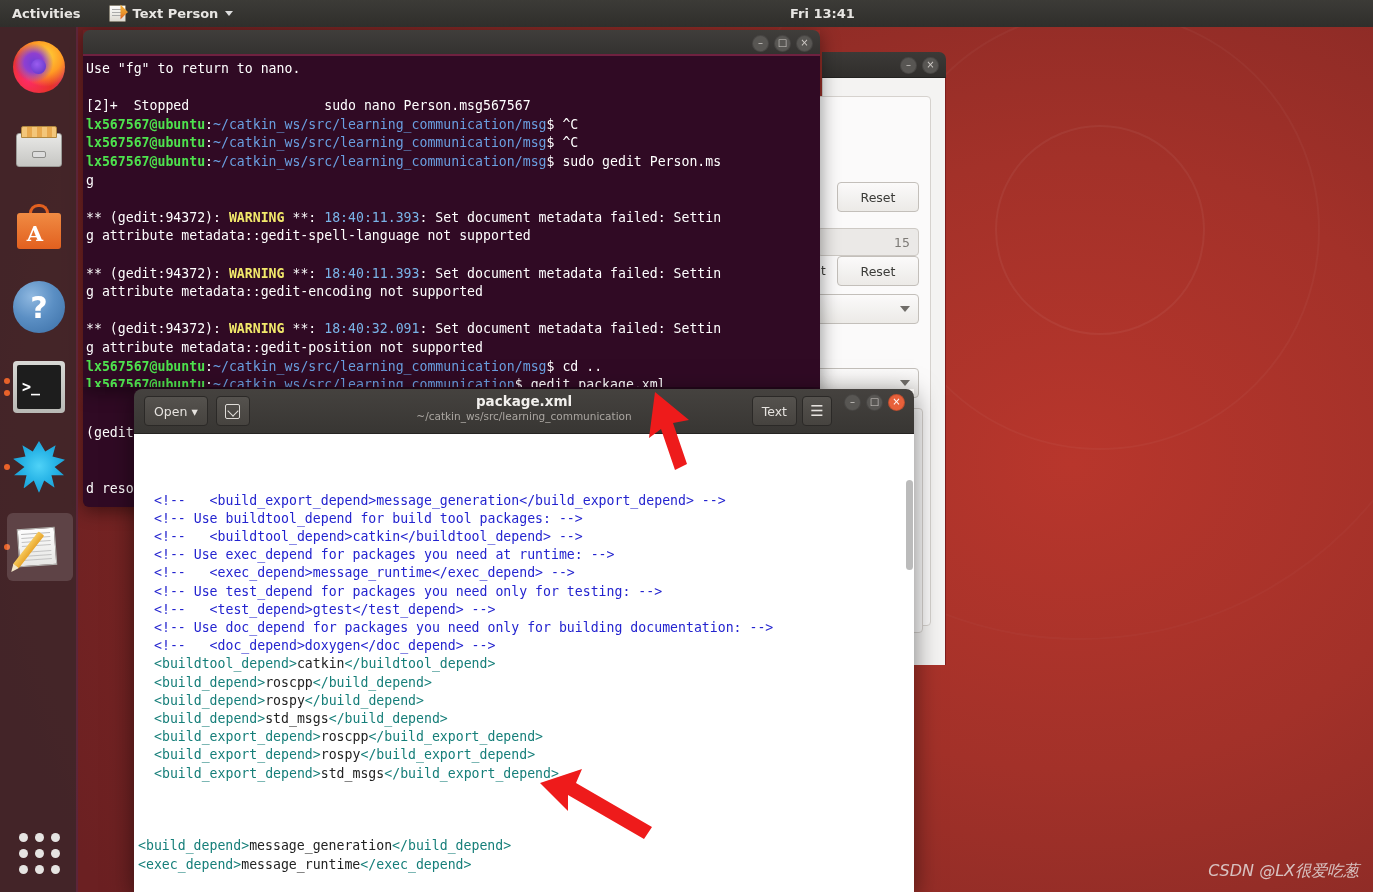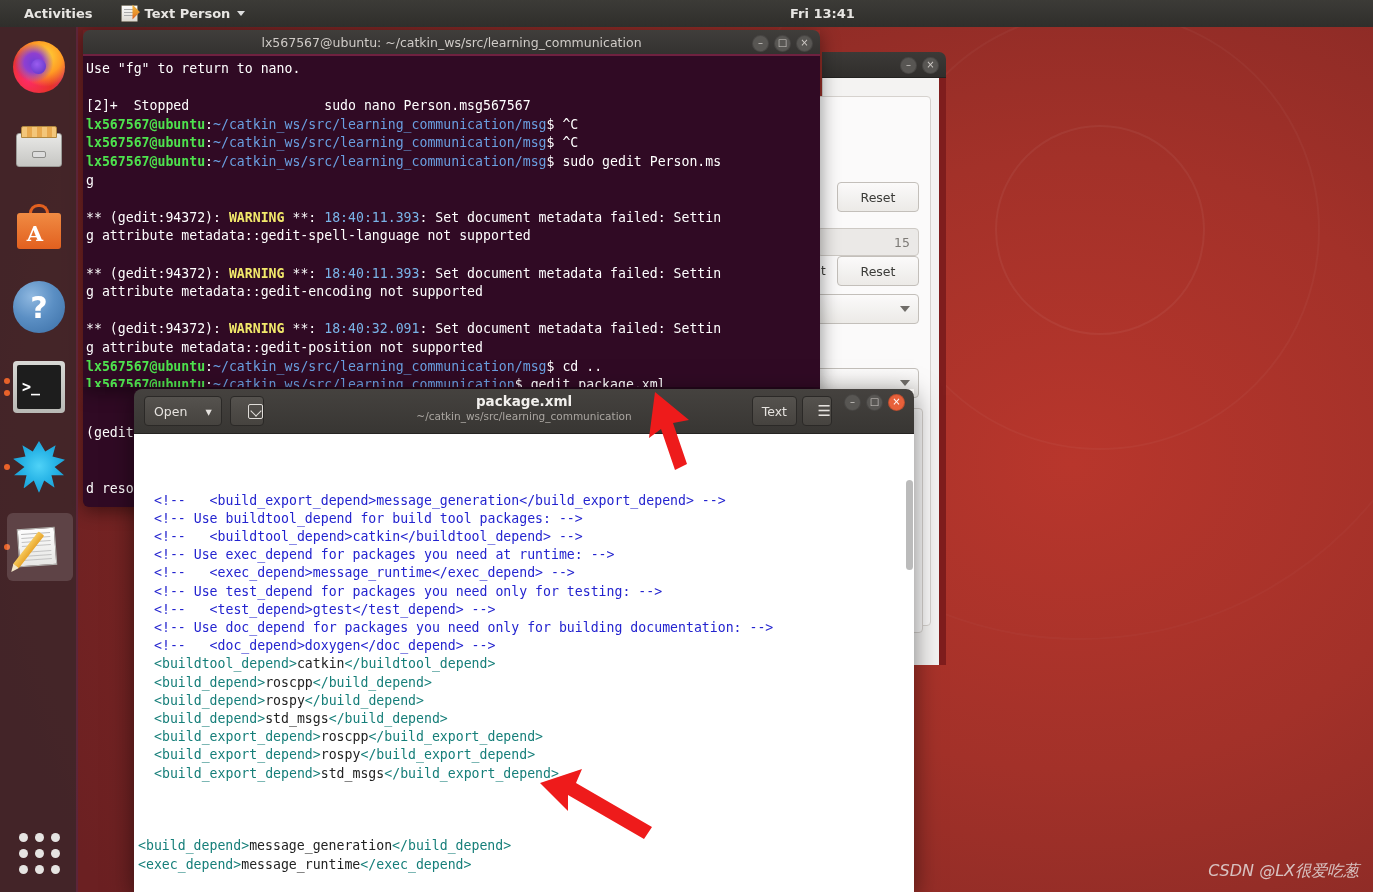--- a/index.html
+++ b/index.html
@@ -23,21 +23,21 @@
   .wp-ring.r3 { width: 760px; height: 760px; left: 700px; top: -120px; border-color: rgba(255,255,255,0.025); }
 
   
   #topbar {
     position: absolute; left: 0; top: 0; width: 1373px; height: 27px;
     background: linear-gradient(to bottom, #3c3b37 0%, #2f2e2b 100%);
     display: flex; align-items: center;
     color: #e8e6e3; font-size: 13px; font-weight: bold;
     z-index: 60;
   }
-  #topbar .activities { margin-left: 24px; cursor: pointer; }
+  #topbar .activities { margin-left: 12px; cursor: pointer; }
   #topbar .appmenu { margin-left: 28px; display: flex; align-items: center; gap: 7px; cursor: pointer; }
   .app-icon-mini {
     width: 17px; height: 17px; position: relative;
     background: linear-gradient(#fbfbfb, #dedad2);
     border: 1px solid #8a8578; border-radius: 1px;
   }
   .app-icon-mini::before {
     content: ""; position: absolute; left: 2px; top: 3px; right: 3px; height: 1px;
     box-shadow: 0 0 0 0 #999, 0 3px 0 0 #aaa, 0 6px 0 0 #aaa;
     background: #aaa;
@@ -228,21 +228,21 @@
   #prefs {
     left: 822px; top: 52px; width: 124px; height: 613px;
     z-index: 10;
   }
   #prefs .titlebar {
     justify-content: flex-end; background: linear-gradient(to bottom,#3c3a37,#302e2c);
     border-top-left-radius:0; border-top-right-radius:7px;
   }
   #prefs-body {
     height: 587px; background: #f4f3f2;
-    border-left: 1px solid #d4d0cc; border-right: 7px solid #7f1d1d;
+    border-left: 1px solid #d4d0cc; border-right: 1px solid #7f1d1d;
     position: relative; padding-top: 6px;
     font-family: "DejaVu Sans", sans-serif; font-size: 12px; color: #3b3b38;
   }
   #prefs-body .frame {
     position:absolute; border:1px solid #d6d2ce; border-radius:4px; background:#fbfafa;
   }
   .pf-btn {
     position: absolute; height: 30px; border: 1px solid #c3bfba; border-radius: 4px;
     background: linear-gradient(to bottom,#fbfafa,#eceae7);
     display: flex; align-items: center; justify-content: center;
@@ -269,22 +269,22 @@
   #gedit-header {
     height: 45px; background: linear-gradient(to bottom,#45423f 0%,#383633 100%);
     border-top-left-radius: 8px; border-top-right-radius: 8px;
     display: flex; align-items: center; position: relative;
     border-bottom: 1px solid #262422;
   }
   .hb-btn {
     height: 30px; border: 1px solid #2b2927; border-radius: 4px;
     background: linear-gradient(to bottom,#55524e,#46433f);
     color: #e6e3df; font-size: 12.5px;
-    display: flex; align-items: center; justify-content: flex-end;
-    padding: 0 9px; cursor: pointer; gap: 18px;
+    display: flex; align-items: center; justify-content: center;
+    padding: 0 9px; cursor: pointer; gap: 4px;
   }
   #btn-open { margin-left: 10px; }
   #btn-saveas { margin-left: 8px; width: 34px; padding: 0; }
   .saveas-glyph {
     width: 15px; height: 15px; border: 1.6px solid #e0ddd9; border-radius: 2px;
     position: relative;
   }
   .saveas-glyph::after {
     content:""; position:absolute; left:3px; top:2px; width:7px; height:7px;
     border-left:1.6px solid #e0ddd9; border-bottom:1.6px solid #e0ddd9;
@@ -426,21 +426,20 @@
 <div id="term-under">
   <div>(gedit</div>
   <div>d reso</div>
   
   
   
 </div>
 
 <div class="win" id="terminal">
   <div class="titlebar">
-    <span>lx567567@ubuntu: ~/catkin_ws/src/learning_communication</span>
     <div class="wbtns">
       <div class="wbtn">–</div>
       <div class="wbtn">□</div>
       <div class="wbtn">×</div>
     </div>
   </div>
   <div id="term-body"><div><span class="t-white">Use "fg" to return to nano.</span></div><div>&nbsp;<span class="t-white"></span></div><div><span class="t-white">[2]+  Stopped                 sudo nano Person.msg567567</span></div><div><span class="t-user">lx567567@ubuntu</span><span class="t-white">:</span><span class="t-path">~/catkin_ws/src/learning_communication/msg</span><span class="t-white">$ ^C</span></div><div><span class="t-user">lx567567@ubuntu</span><span class="t-white">:</span><span class="t-path">~/catkin_ws/src/learning_communication/msg</span><span class="t-white">$ ^C</span></div><div><span class="t-user">lx567567@ubuntu</span><span class="t-white">:</span><span class="t-path">~/catkin_ws/src/learning_communication/msg</span><span class="t-white">$ sudo gedit Person.ms</span></div><div><span class="t-white">g</span></div><div>&nbsp;<span class="t-white"></span></div><div><span class="t-white">** (gedit:94372): </span><span class="t-warn">WARNING</span><span class="t-white"> **: </span><span class="t-time">18:40:11.393</span><span class="t-white">: Set document metadata failed: Settin</span></div><div><span class="t-white">g attribute metadata::gedit-spell-language not supported</span></div><div>&nbsp;<span class="t-white"></span></div><div><span class="t-white">** (gedit:94372): </span><span class="t-warn">WARNING</span><span class="t-white"> **: </span><span class="t-time">18:40:11.393</span><span class="t-white">: Set document metadata failed: Settin</span></div><div><span class="t-white">g attribute metadata::gedit-encoding not supported</span></div><div>&nbsp;<span class="t-white"></span></div><div><span class="t-white">** (gedit:94372): </span><span class="t-warn">WARNING</span><span class="t-white"> **: </span><span class="t-time">18:40:32.091</span><span class="t-white">: Set document metadata failed: Settin</span></div><div><span class="t-white">g attribute metadata::gedit-position not supported</span></div><div><span class="t-user">lx567567@ubuntu</span><span class="t-white">:</span><span class="t-path">~/catkin_ws/src/learning_communication/msg</span><span class="t-white">$ cd ..</span></div><div><span class="t-user">lx567567@ubuntu</span><span class="t-white">:</span><span class="t-path">~/catkin_ws/src/learning_communication</span><span class="t-white">$ gedit package.xml</span></div></div>
 </div>
 
 <div class="win" id="gedit">

